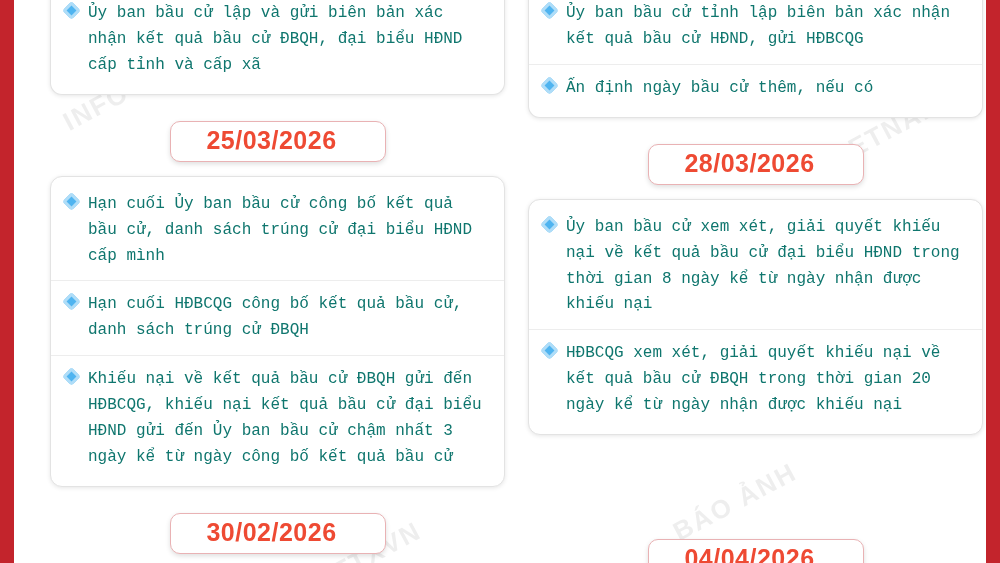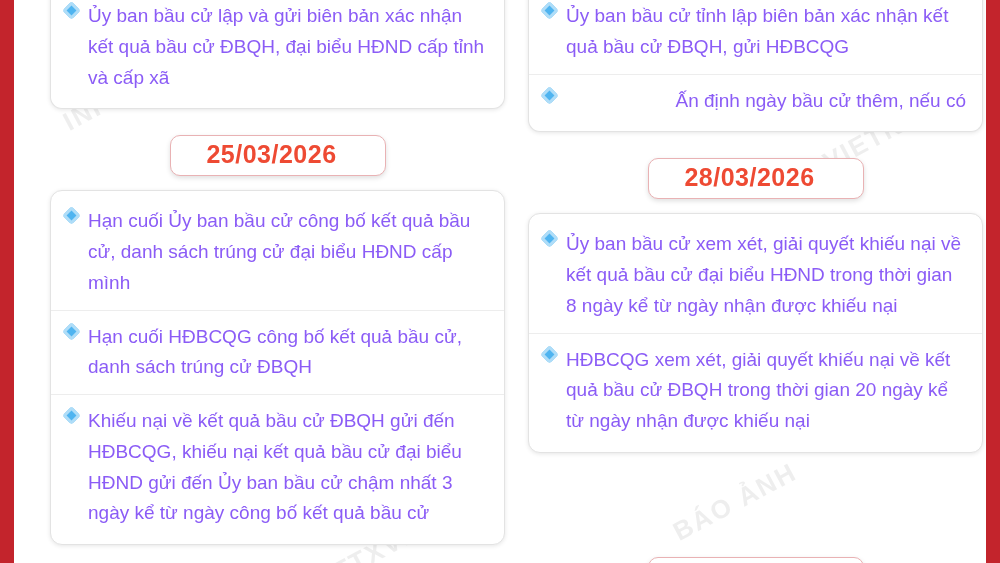--- a/index.html
+++ b/index.html
@@ -95,38 +95,37 @@
     font-family: "Liberation Sans", sans-serif;
   }
 
   .item {
     display: flex;
     align-items: flex-start;
     padding: 11px 16px 11px 14px;
   }
   .item + .item {
     border-top: 1px solid #ededed;
-    justify-content: space-between;
   }
   .bullet {
     flex: 0 0 auto;
     width: 13px;
     height: 13px;
     margin-top: 3px;
     margin-right: 10px;
     background: #4fb4f0;
     border-radius: 3px;
     transform: rotate(45deg);
     box-shadow: inset 0 0 0 3px rgba(255,255,255,0.55);
   }
   .item-text {
-    font-size: 19px;
+    font-size: 16px;
     line-height: 1.62;
-    color: #8b5cf6;
-    font-family: Liberation Sans, sans-serif;
+    color: #0f766e;
+    font-family: Liberation Mono, monospace;
   }
 
   .partial-card {
     height: 46px;
   }
 </style>
 </head>
 <body>
 
 <div id="page">
@@ -179,21 +178,21 @@
       <div style="height:14px;"></div>
 
       <div class="card clipped-bottom partial-card"></div>
     </div>
 
     <div class="column col-right" style="top:-14px;">
 
       <div class="card clipped-top">
         <div class="item">
           <span class="bullet"></span>
-          <span class="item-text">Ủy ban bầu cử tỉnh lập biên bản xác nhận kết quả bầu cử ĐBQH, gửi HĐBCQG</span>
+          <span class="item-text">Ủy ban bầu cử tỉnh lập biên bản xác nhận kết quả bầu cử HĐND, gửi HĐBCQG</span>
         </div>
         <div class="item">
           <span class="bullet"></span>
           <span class="item-text">Ấn định ngày bầu cử thêm, nếu có</span>
         </div>
       </div>
 
       <div style="height:26px;"></div>
 
       <div class="date-badge">

